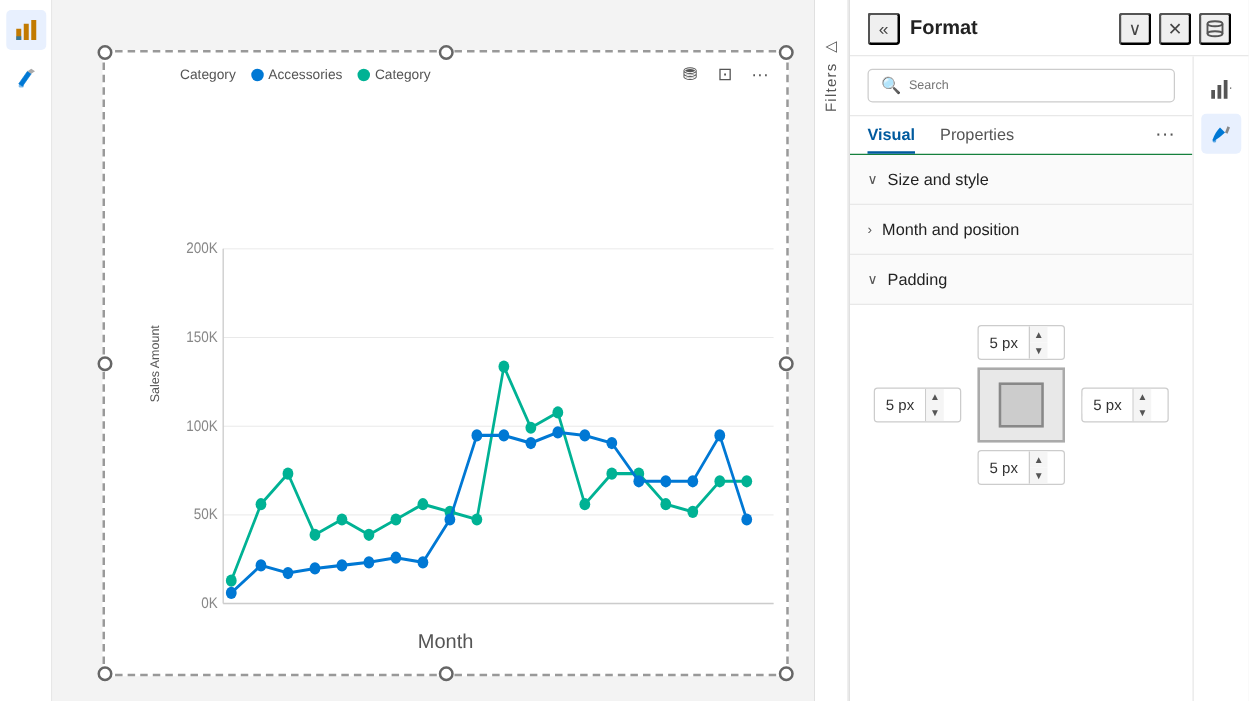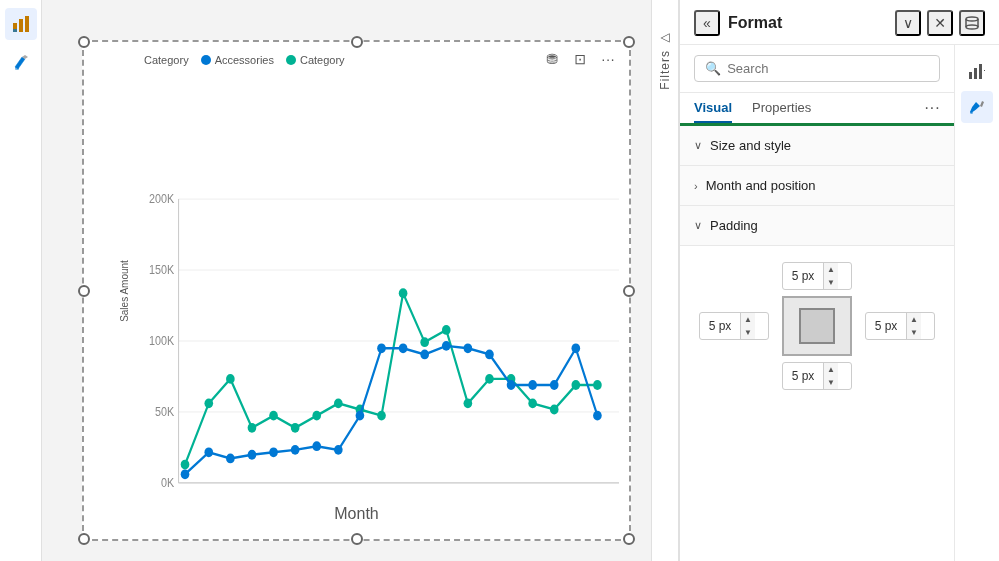--- a/index.html
+++ b/index.html
@@ -279,36 +279,36 @@
       align-items: center;
       border: 1px solid #ccc;
       border-radius: 4px;
       padding: 5px 10px;
       gap: 6px;
       background: #fff;
     }
     .search-input-wrapper input {
       border: none;
       outline: none;
-      font-size: 13px;
+      font-size: 10px;
       color: #14532d;
       flex: 1;
       background: transparent;
     }
     .search-icon-svg {
       color: #666;
       font-size: 13px;
     }
 
     
     .format-tabs {
       display: flex;
       align-items: center;
       padding: 6px 14px 0 14px;
-      border-bottom: 3px solid #15803d;
+      border-bottom: 1px solid #15803d;
       gap: 20px;
     }
     .format-tab {
       font-size: 13px;
       color: #555;
       padding-bottom: 6px;
       cursor: pointer;
       border-bottom: 2px solid transparent;
     }
     .format-tab.active {

